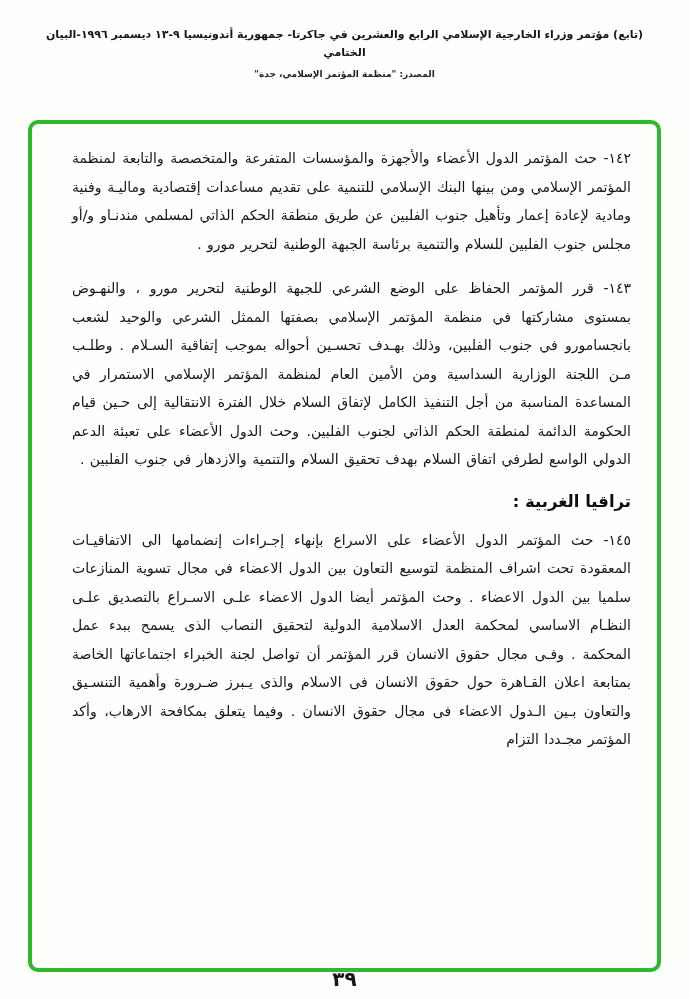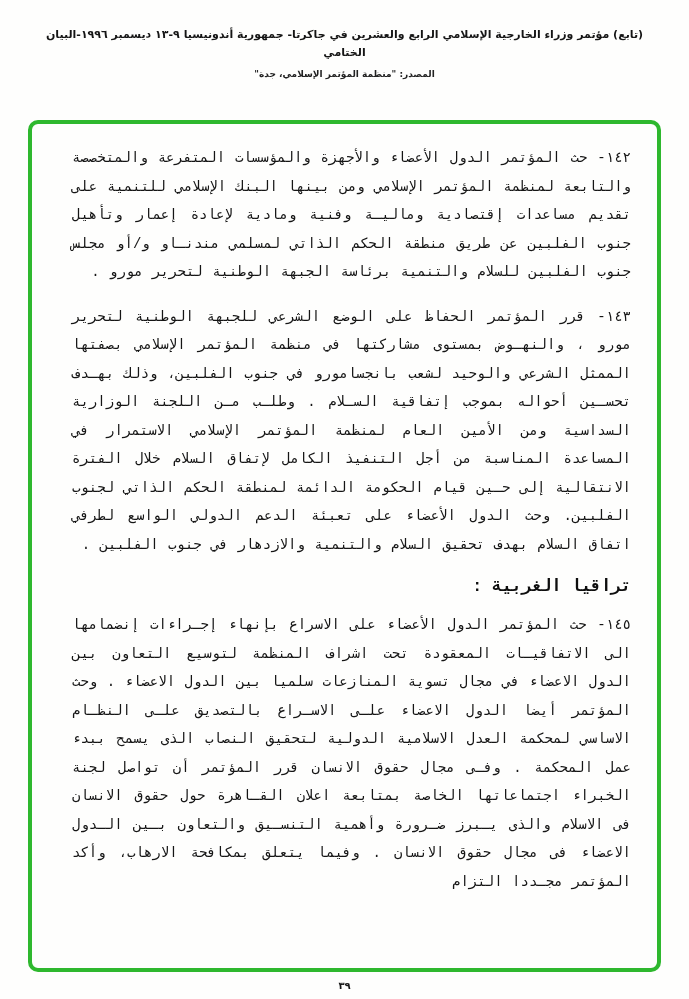--- a/index.html
+++ b/index.html
@@ -36,21 +36,20 @@
     color: #222;
   }
   .content-box {
     box-sizing: border-box;
     margin: 38px 28px 0 28px;
     height: 852px;
     border: 4px solid #2eb82e;
     border-radius: 10px;
     padding: 20px 26px 8px 40px;
     overflow: hidden;
-    font-family: Liberation Mono, monospace;
   }
   .para {
     margin: 0 0 16px 0;
     font-size: 14px;
     line-height: 28.5px;
     text-align: justify;
     text-justify: inter-word;
     word-spacing: 1px;
   }
   .section-heading {
@@ -61,21 +60,21 @@
     color: #0e0e0e;
   }
   .section-heading.align-right { }
   .section-heading.align-center { text-align: center; }
   .doc-footer {
     position: absolute;
     bottom: 8px;
     left: 0;
     right: 0;
     text-align: center;
-    font-size: 10px;
+    font-size: 20px;
     font-weight: bold;
   }
 </style>
 </head>
 <body>
 
 <div class="page">
 
   <div class="doc-header">
     <div class="line1">(تابع) مؤتمر وزراء الخارجية الإسلامي الرابع والعشرين في جاكرتا- جمهورية أندونيسيا ٩-١٣ ديسمبر ١٩٩٦-البيان الختامي</div>

